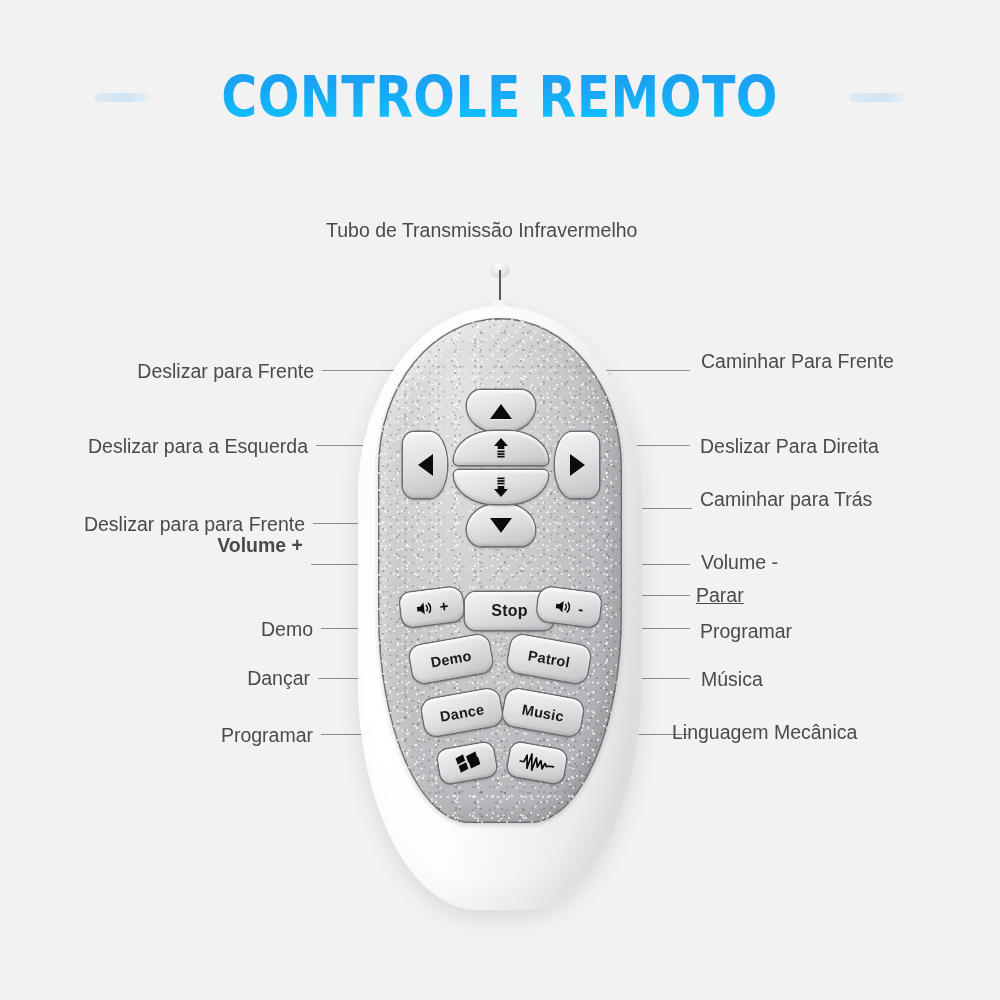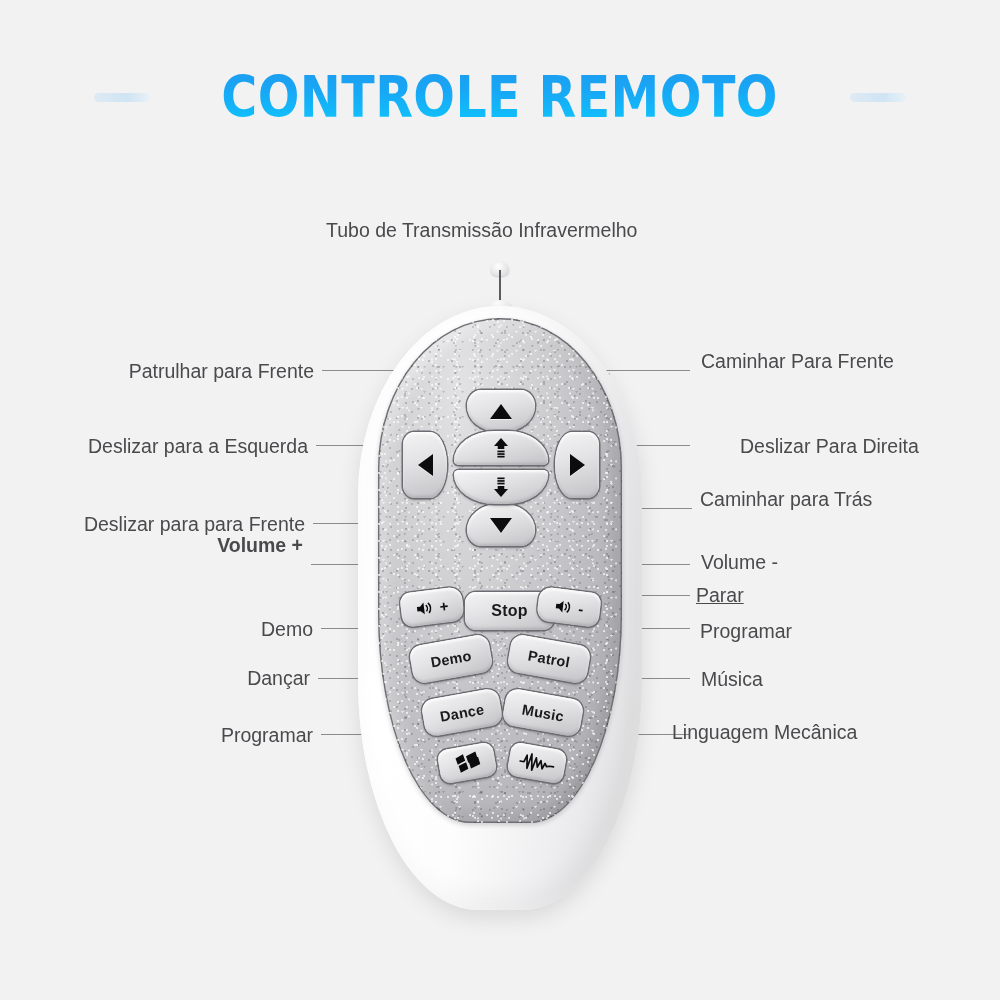--- a/index.html
+++ b/index.html
@@ -290,41 +290,41 @@
 <div class="lbl" style="left:326px; top:221px;">Tubo de Transmissão Infravermelho</div>
 
 <div class="lead-line" style="left:322px; top:370px; width:248px;"></div>
 <div class="lead-line" style="left:316px; top:445px; width:122px;"></div>
 <div class="lead-line" style="left:313px; top:523px; width:253px;"></div>
 <div class="lead-line" style="left:311px; top:564px; width:122px;"></div>
 <div class="lead-line" style="left:321px; top:628px; width:139px;"></div>
 <div class="lead-line" style="left:318px; top:678px; width:133px;"></div>
 <div class="lead-line" style="left:321px; top:734px; width:148px;"></div>
 
-<div class="lbl left" style="right:686px; top:362px;">Patrulhar para Frente</div>
+<div class="lbl left" style="right:686px; top:362px;">Deslizar para Frente</div>
 <div class="lbl left" style="right:692px; top:437px;">Deslizar para a Esquerda</div>
 <div class="lbl left" style="right:695px; top:515px;">Deslizar para para Frente</div>
 <div class="lbl left" style="right:697px; top:536px;font-weight:bold;">Volume +</div>
 <div class="lbl left" style="right:687px; top:620px;">Demo</div>
 <div class="lbl left" style="right:690px; top:669px;">Dançar</div>
 <div class="lbl left" style="right:687px; top:726px;">Programar</div>
 
 <div class="lead-line" style="left:500px; top:370px; width:190px; transform:rotate(0deg);"></div>
 <div class="lead-line" style="left:500px; top:422px; width:120px; transform-origin:left center; transform:rotate(-24deg);"></div>
 <div class="lead-line" style="left:570px; top:445px; width:120px;"></div>
 <div class="lead-line" style="left:503px; top:470px; width:124px; transform-origin:left center; transform:rotate(18deg);"></div>
 <div class="lead-line" style="left:620px; top:508px; width:72px;"></div>
 <div class="lead-line" style="left:576px; top:564px; width:114px;"></div>
 <div class="lead-line" style="left:500px; top:595px; width:190px;"></div>
 <div class="lead-line" style="left:545px; top:628px; width:145px;"></div>
 <div class="lead-line" style="left:555px; top:678px; width:135px;"></div>
 <div class="lead-line" style="left:558px; top:734px; width:132px;"></div>
 
 <div class="lbl right" style="left:701px; top:352px;">Caminhar Para Frente</div>
-<div class="lbl right" style="left:700px; top:437px;margin-left:40px;">Deslizar Para Direita</div>
+<div class="lbl right" style="left:700px; top:437px;">Deslizar Para Direita</div>
 <div class="lbl right" style="left:700px; top:490px;">Caminhar para Trás</div>
 <div class="lbl right" style="left:701px; top:553px;">Volume -</div>
 <div class="lbl right" style="left:696px; top:586px;text-decoration:underline;">Parar</div>
 <div class="lbl right" style="left:700px; top:622px;">Programar</div>
 <div class="lbl right" style="left:701px; top:670px;">Música</div>
 <div class="lbl right" style="left:672px; top:723px;">Linguagem Mecânica</div>
 
 <div id="remote">
 
   <div id="antenna-tip"></div>

